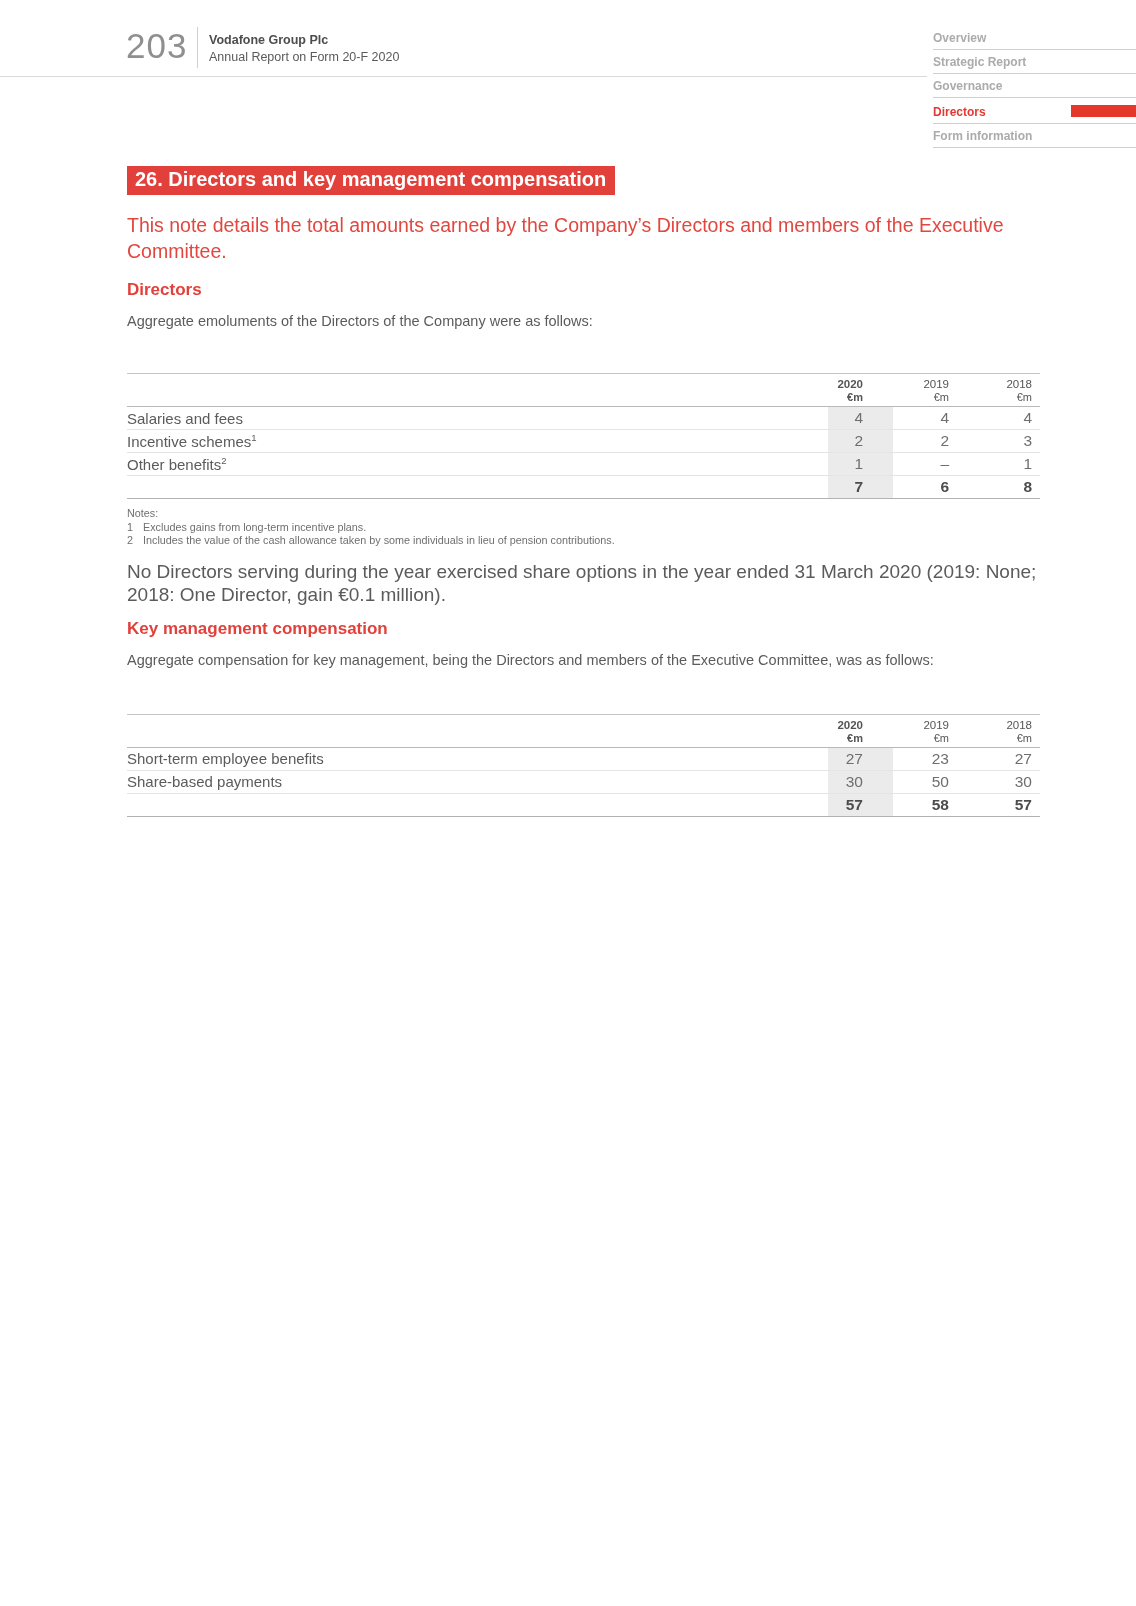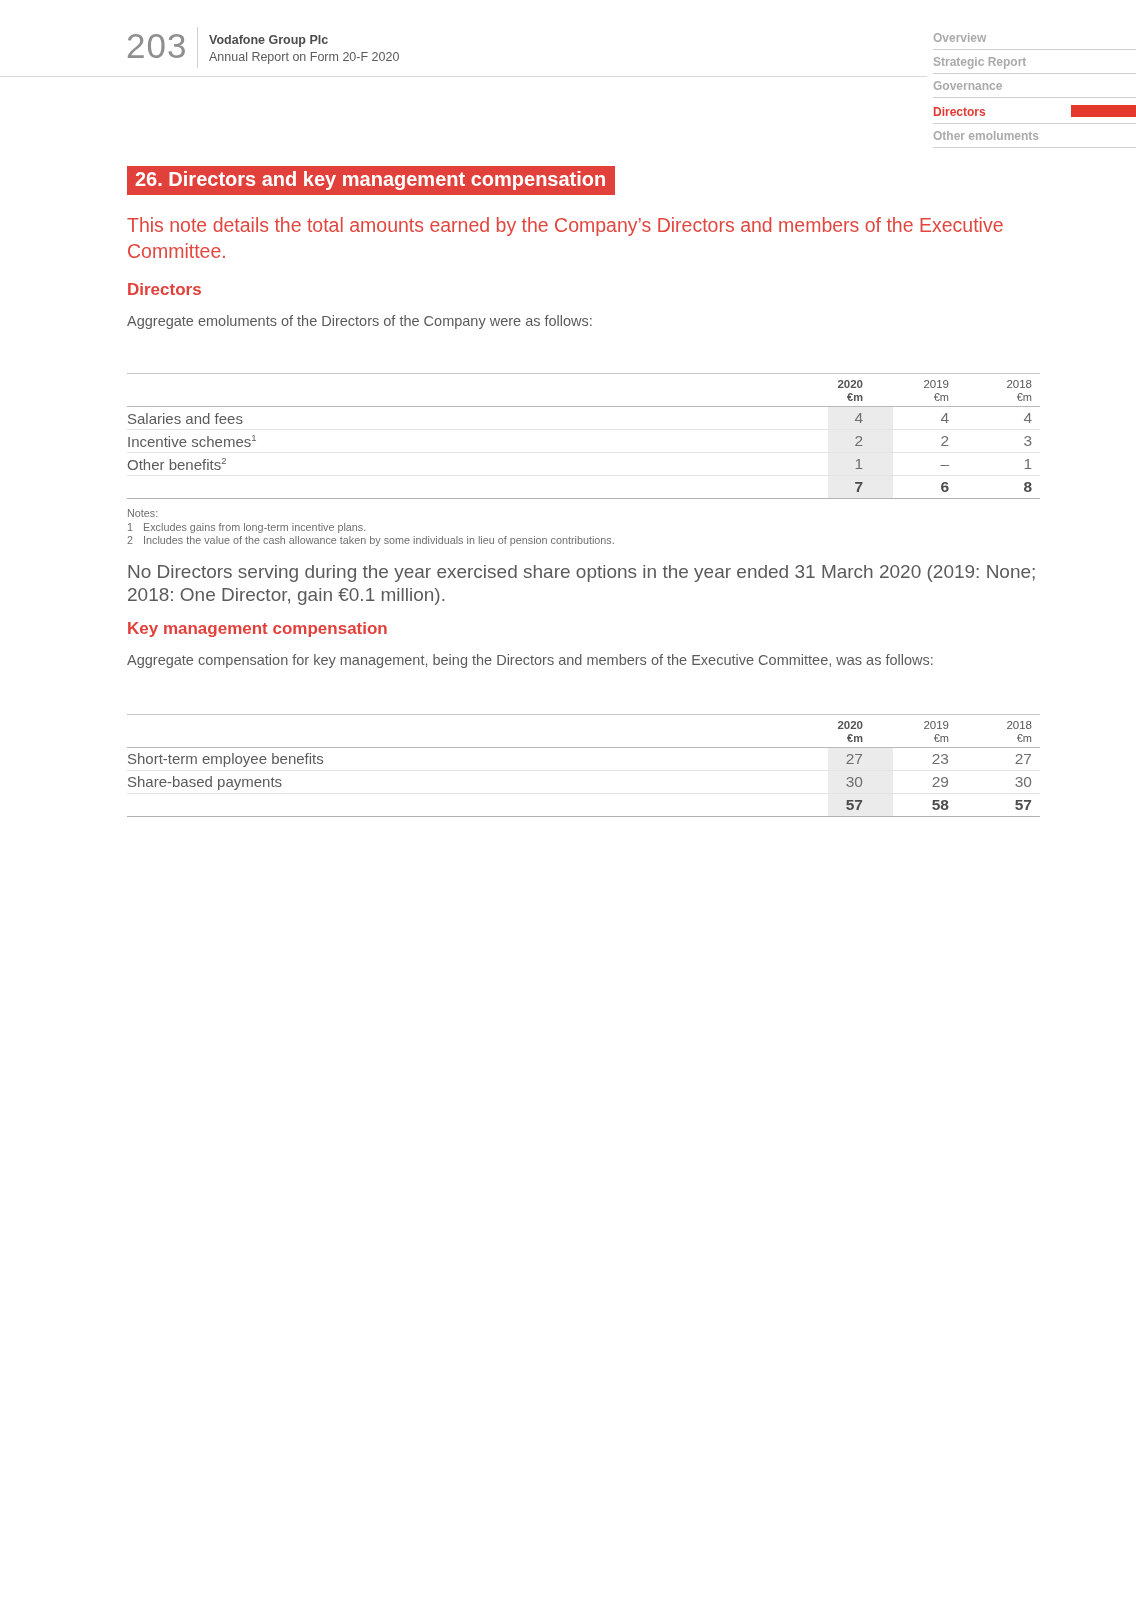--- a/index.html
+++ b/index.html
@@ -125,21 +125,21 @@
   <div class="header-rule"></div>
 
   <div class="nav">
     <div class="nav-item">Overview</div>
     <div class="nav-item">Strategic Report</div>
     <div class="nav-item">Governance</div>
     <div class="nav-item active tall">
       <span>Directors</span>
       <span class="nav-marker"></span>
     </div>
-    <div class="nav-item">Other emoluments</div>
+    <div class="nav-item">Form information</div>
   </div>
 
   <div class="content">
 
     <div class="section-banner">26. Directors and key management compensation</div>
 
     <div class="intro">This note details the total amounts earned by the Company’s Directors and members of the Executive Committee.</div>
 
     <div class="sub-heading directors">Directors</div>
     <div class="desc">Aggregate emoluments of the Directors of the Company were as follows:</div>
@@ -230,21 +230,21 @@
       <tbody>
           <tr>
             <td class="label">Short-term employee benefits</td>
             <td class="num c0">27</td>
             <td class="num c1">23</td>
             <td class="num c2">27</td>
           </tr>
           <tr>
             <td class="label">Share-based payments</td>
             <td class="num c0">30</td>
-            <td class="num c1">29</td>
+            <td class="num c1">50</td>
             <td class="num c2">30</td>
           </tr>
         </tbody>
       <tfoot>
         <tr>
           <td class="label"></td>
           <td class="num c0">57</td>
           <td class="num c1">58</td>
           <td class="num c2">57</td>
         </tr>

